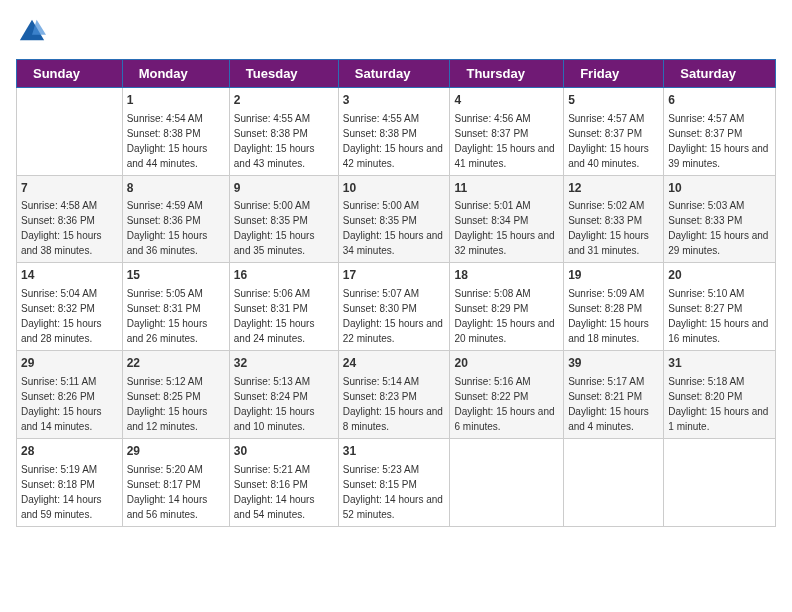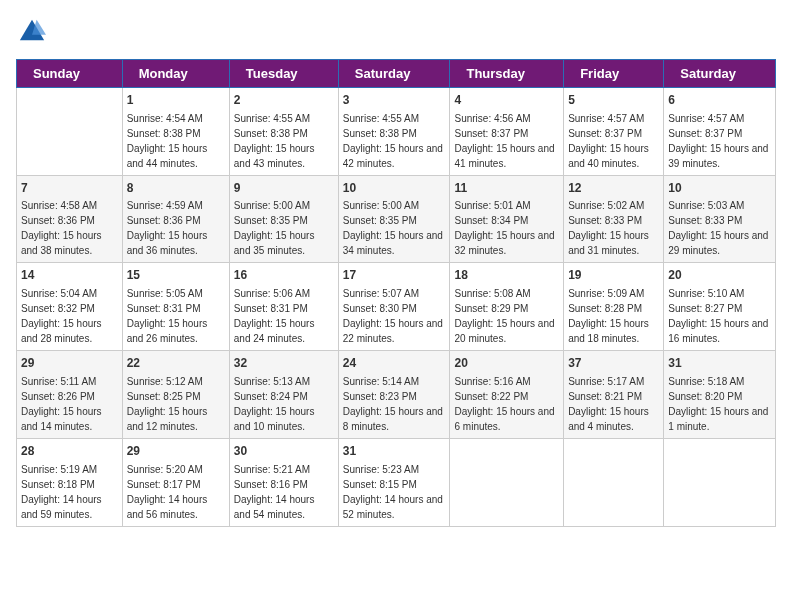--- a/index.html
+++ b/index.html
@@ -148,21 +148,21 @@
         <td><span class="date-num">18</span><span class="cell-info">Sunrise: 5:08 AM<br>Sunset: 8:29 PM<br>Daylight: 15 hours and 20 minutes.</span></td>
         <td><span class="date-num">19</span><span class="cell-info">Sunrise: 5:09 AM<br>Sunset: 8:28 PM<br>Daylight: 15 hours and 18 minutes.</span></td>
         <td><span class="date-num">20</span><span class="cell-info">Sunrise: 5:10 AM<br>Sunset: 8:27 PM<br>Daylight: 15 hours and 16 minutes.</span></td>
       </tr>
       <tr>
         <td><span class="date-num">29</span><span class="cell-info">Sunrise: 5:11 AM<br>Sunset: 8:26 PM<br>Daylight: 15 hours and 14 minutes.</span></td>
         <td><span class="date-num">22</span><span class="cell-info">Sunrise: 5:12 AM<br>Sunset: 8:25 PM<br>Daylight: 15 hours and 12 minutes.</span></td>
         <td><span class="date-num">32</span><span class="cell-info">Sunrise: 5:13 AM<br>Sunset: 8:24 PM<br>Daylight: 15 hours and 10 minutes.</span></td>
         <td><span class="date-num">24</span><span class="cell-info">Sunrise: 5:14 AM<br>Sunset: 8:23 PM<br>Daylight: 15 hours and 8 minutes.</span></td>
         <td><span class="date-num">20</span><span class="cell-info">Sunrise: 5:16 AM<br>Sunset: 8:22 PM<br>Daylight: 15 hours and 6 minutes.</span></td>
-        <td><span class="date-num">37</span><span class="cell-info">Sunrise: 5:17 AM<br>Sunset: 8:21 PM<br>Daylight: 15 hours and 4 minutes.</span></td>
+        <td><span class="date-num">39</span><span class="cell-info">Sunrise: 5:17 AM<br>Sunset: 8:21 PM<br>Daylight: 15 hours and 4 minutes.</span></td>
         <td><span class="date-num">31</span><span class="cell-info">Sunrise: 5:18 AM<br>Sunset: 8:20 PM<br>Daylight: 15 hours and 1 minute.</span></td>
       </tr>
       <tr>
         <td><span class="date-num">28</span><span class="cell-info">Sunrise: 5:19 AM<br>Sunset: 8:18 PM<br>Daylight: 14 hours and 59 minutes.</span></td>
         <td><span class="date-num">29</span><span class="cell-info">Sunrise: 5:20 AM<br>Sunset: 8:17 PM<br>Daylight: 14 hours and 56 minutes.</span></td>
         <td><span class="date-num">30</span><span class="cell-info">Sunrise: 5:21 AM<br>Sunset: 8:16 PM<br>Daylight: 14 hours and 54 minutes.</span></td>
         <td><span class="date-num">31</span><span class="cell-info">Sunrise: 5:23 AM<br>Sunset: 8:15 PM<br>Daylight: 14 hours and 52 minutes.</span></td>
         <td></td>
         <td></td>
         <td></td>

